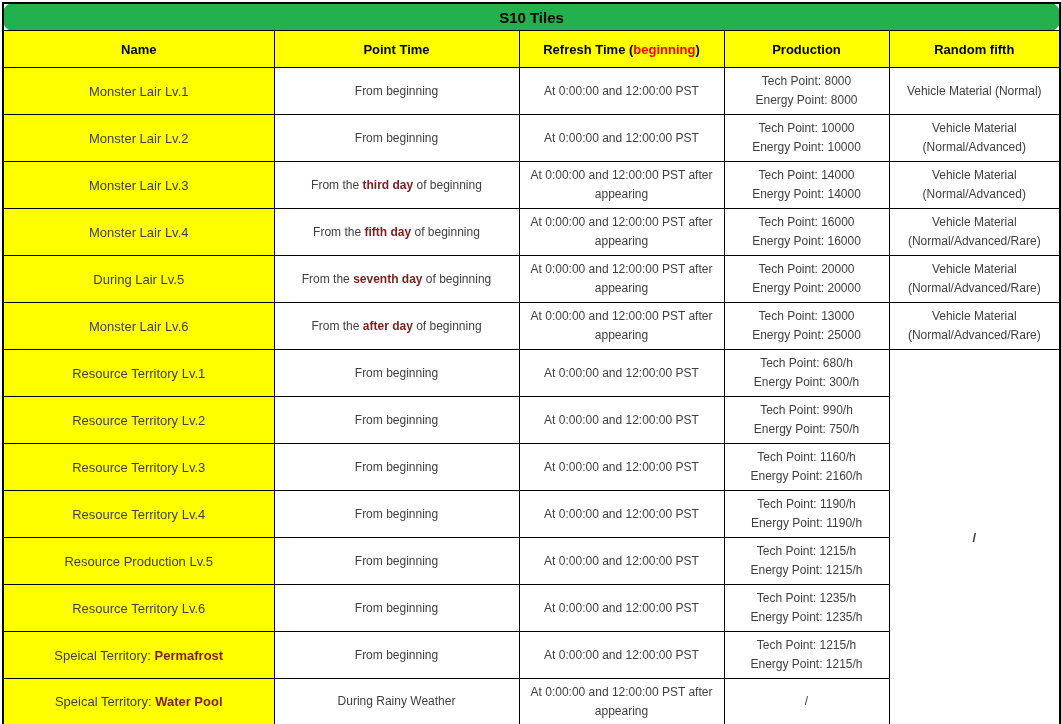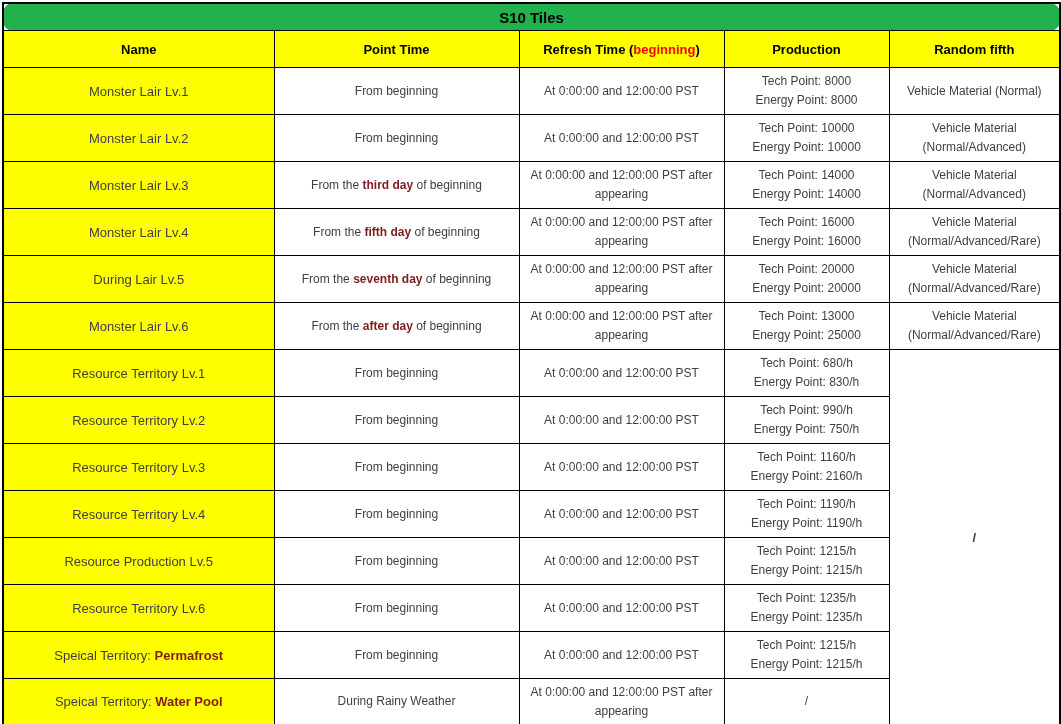--- a/index.html
+++ b/index.html
@@ -145,21 +145,21 @@
           <div class="prod-line">Energy Point: 25000</div>
         </td>
         <td class="body">Vehicle Material (Normal/Advanced/Rare)</td>
       </tr>
       <tr>
         <td class="name"><span>Resource Territory Lv.1</span></td>
         <td class="body"><span>From beginning</span></td>
         <td class="body">At 0:00:00 and 12:00:00 PST</td>
         <td class="body">
           <div class="prod-line">Tech Point: 680/h</div>
-          <div class="prod-line">Energy Point: 830/h</div>
+          <div class="prod-line">Energy Point: 300/h</div>
         </td>
         <td class="body slash" rowspan="8">/</td>
       </tr>
       <tr>
         <td class="name"><span>Resource Territory Lv.2</span></td>
         <td class="body"><span>From beginning</span></td>
         <td class="body">At 0:00:00 and 12:00:00 PST</td>
         <td class="body">
           <div class="prod-line">Tech Point: 990/h</div>
           <div class="prod-line">Energy Point: 750/h</div>

